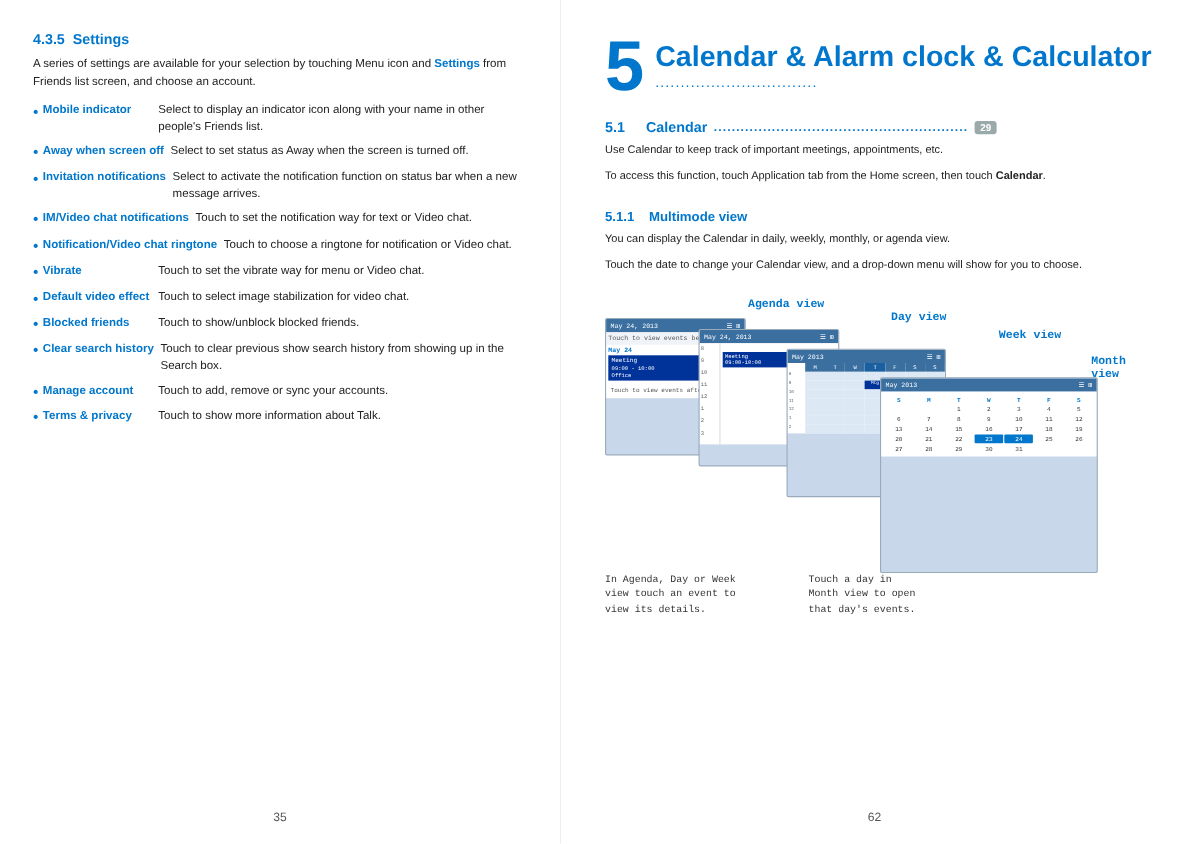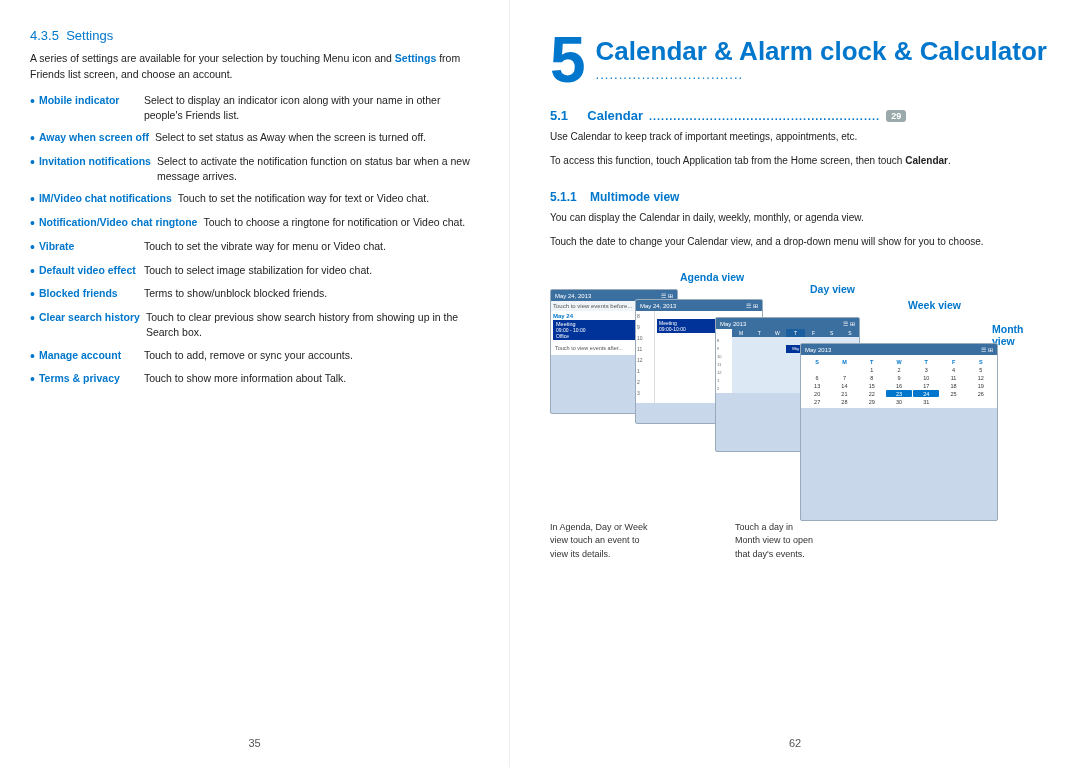--- a/index.html
+++ b/index.html
@@ -19,21 +19,21 @@
       position: relative;
     }
     .page-right {
       width: 570px;
       padding: 28px 30px 20px 40px;
       position: relative;
     }
     .section-heading {
       color: #0077cc;
       font-size: 13px;
-      font-weight: normal;
+      font-weight: bold;
       margin-bottom: 8px;
     }
     .intro-text {
       font-size: 10.5px;
       color: #222;
       margin-bottom: 10px;
       line-height: 1.5;
     }
     .intro-text strong {
       color: #0077cc;
@@ -139,20 +139,21 @@
       font-weight: bold;
       margin-bottom: 6px;
       margin-top: 22px;
     }
     
     .calendar-screenshots {
       position: relative;
       width: 490px;
       height: 290px;
       margin-top: 22px;
+      font-family: Liberation Mono, monospace;
     }
     
     .phone-screen {
       position: absolute;
       background: #c8d8ea;
       border: 1px solid #9ab;
       border-radius: 2px;
       overflow: hidden;
     }
     .phone-screen-header {
@@ -282,21 +283,21 @@
       <span class="settings-item-desc">Touch to set the vibrate way for menu or Video chat.</span>
     </li>
     <li class="settings-item">
       <span class="settings-item-bullet">•</span>
       <span class="settings-item-term">Default video effect</span>
       <span class="settings-item-desc">Touch to select image stabilization for video chat.</span>
     </li>
     <li class="settings-item">
       <span class="settings-item-bullet">•</span>
       <span class="settings-item-term">Blocked friends</span>
-      <span class="settings-item-desc">Terms to show/unblock blocked friends.</span>
+      <span class="settings-item-desc">Touch to show/unblock blocked friends.</span>
     </li>
     <li class="settings-item">
       <span class="settings-item-bullet">•</span>
       <span class="settings-item-term">Clear search history</span>
       <span class="settings-item-desc">Touch to clear previous show search history from showing up in the Search box.</span>
     </li>
     <li class="settings-item">
       <span class="settings-item-bullet">•</span>
       <span class="settings-item-term">Manage account</span>
       <span class="settings-item-desc">Touch to add, remove or sync your accounts.</span>

